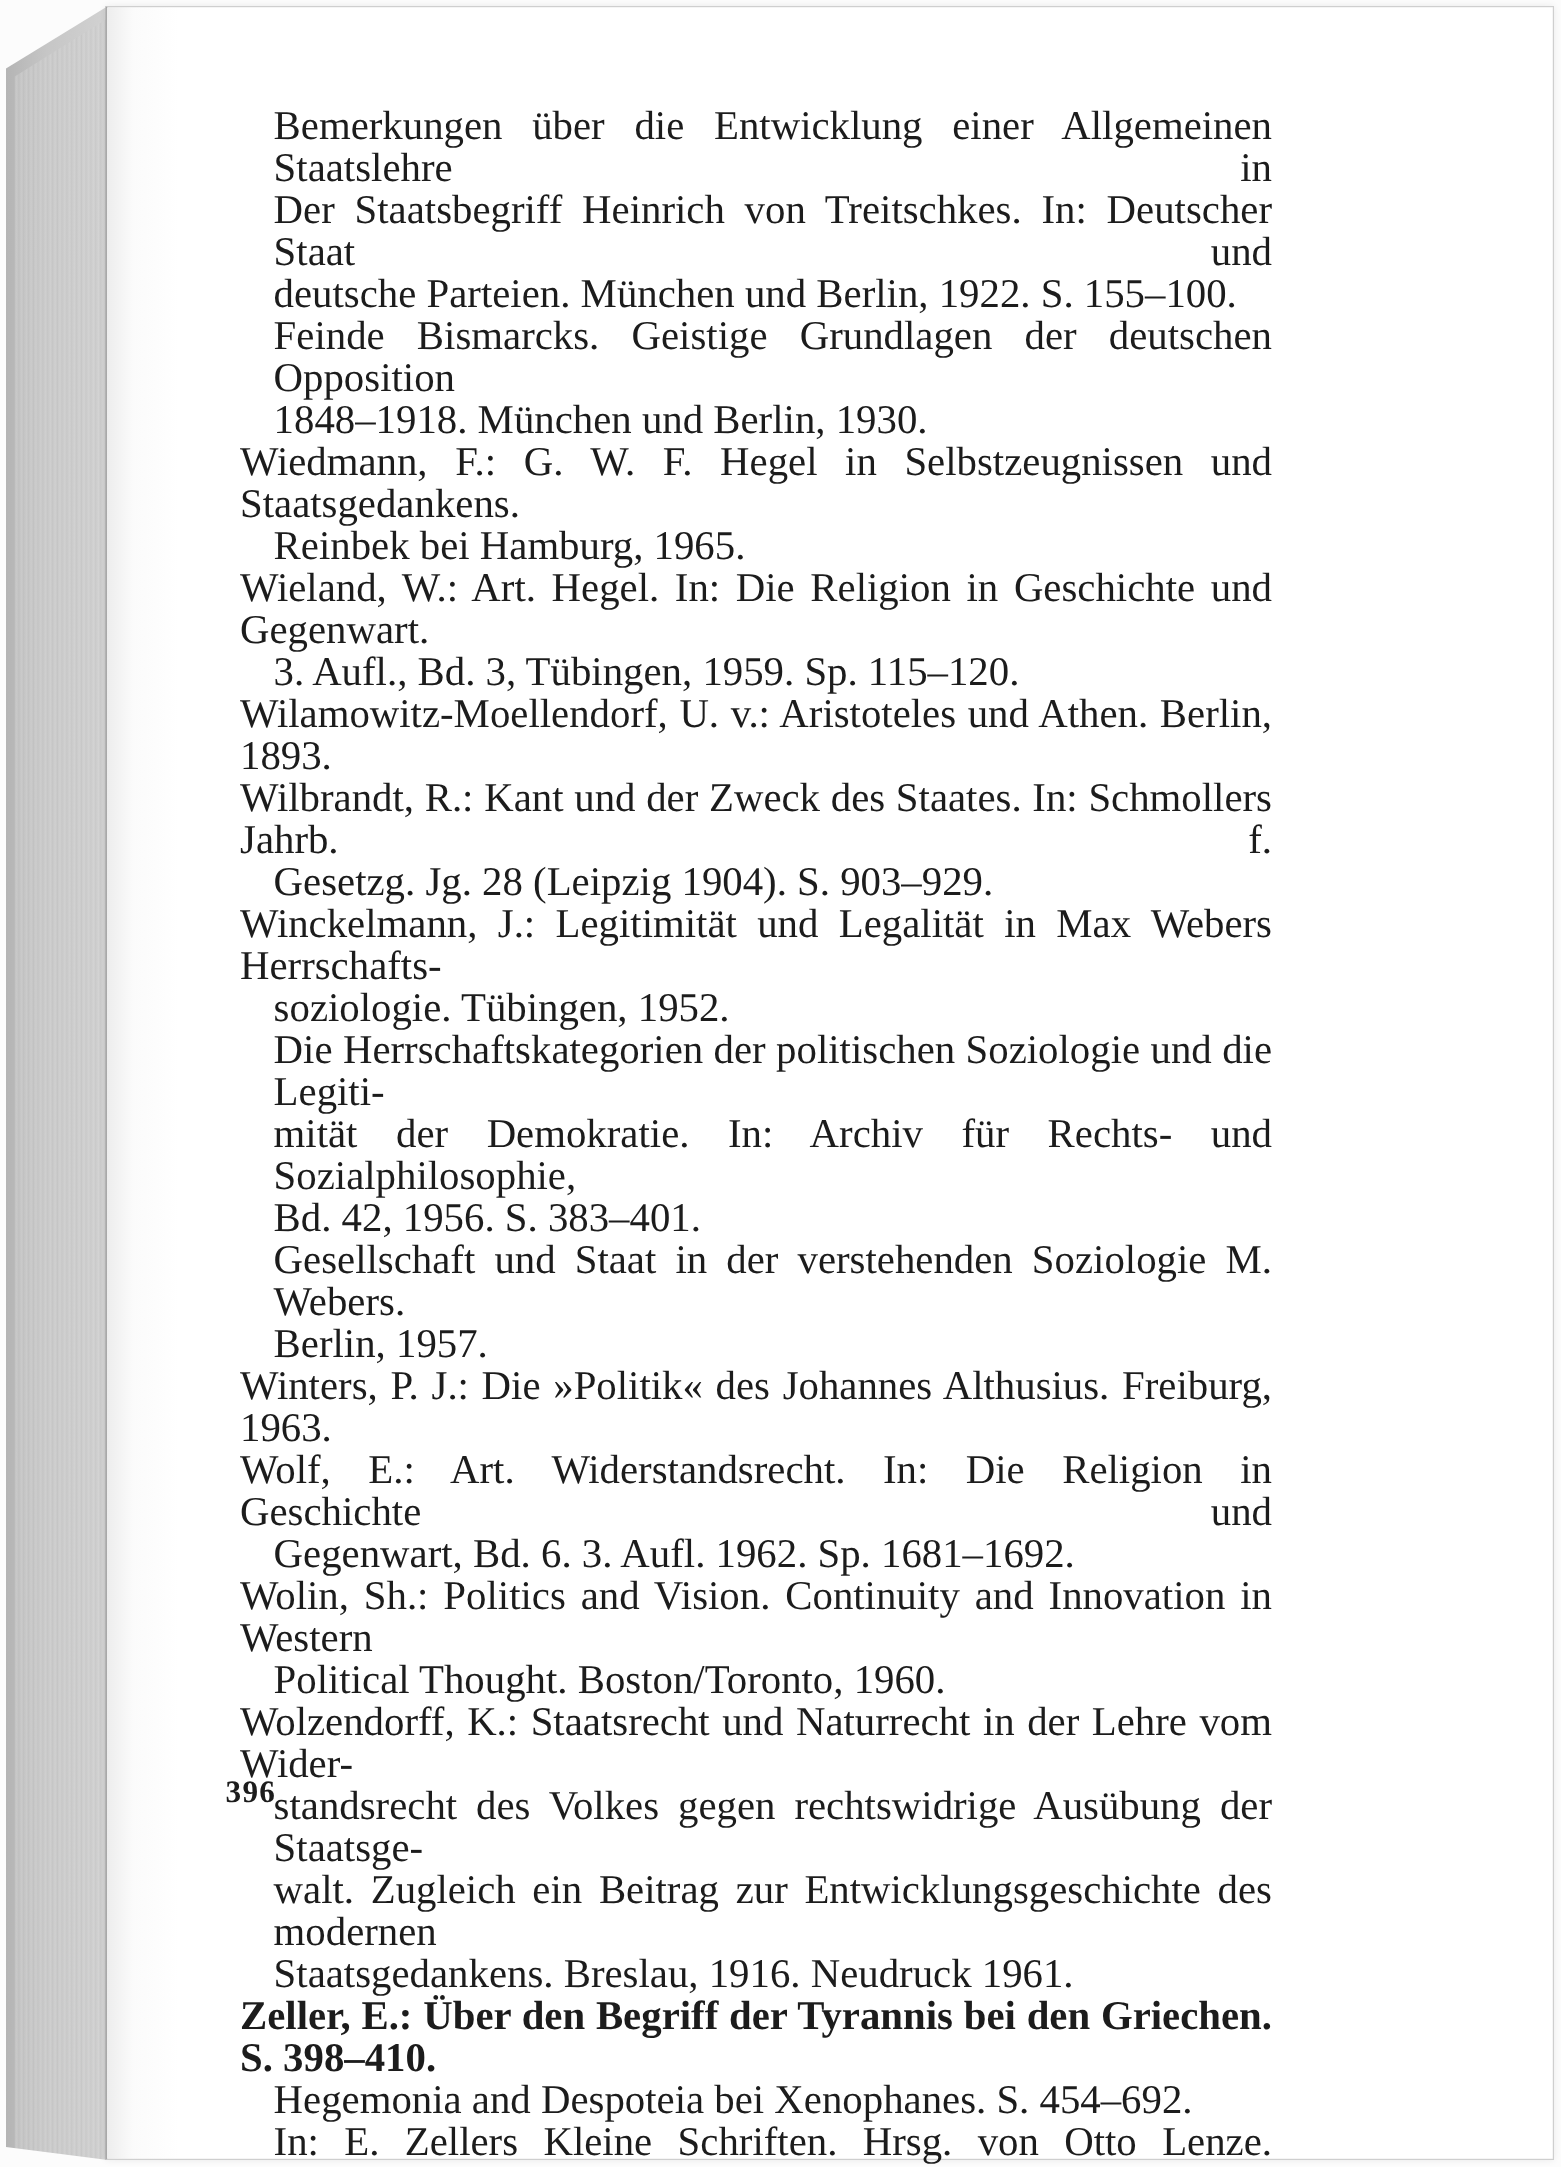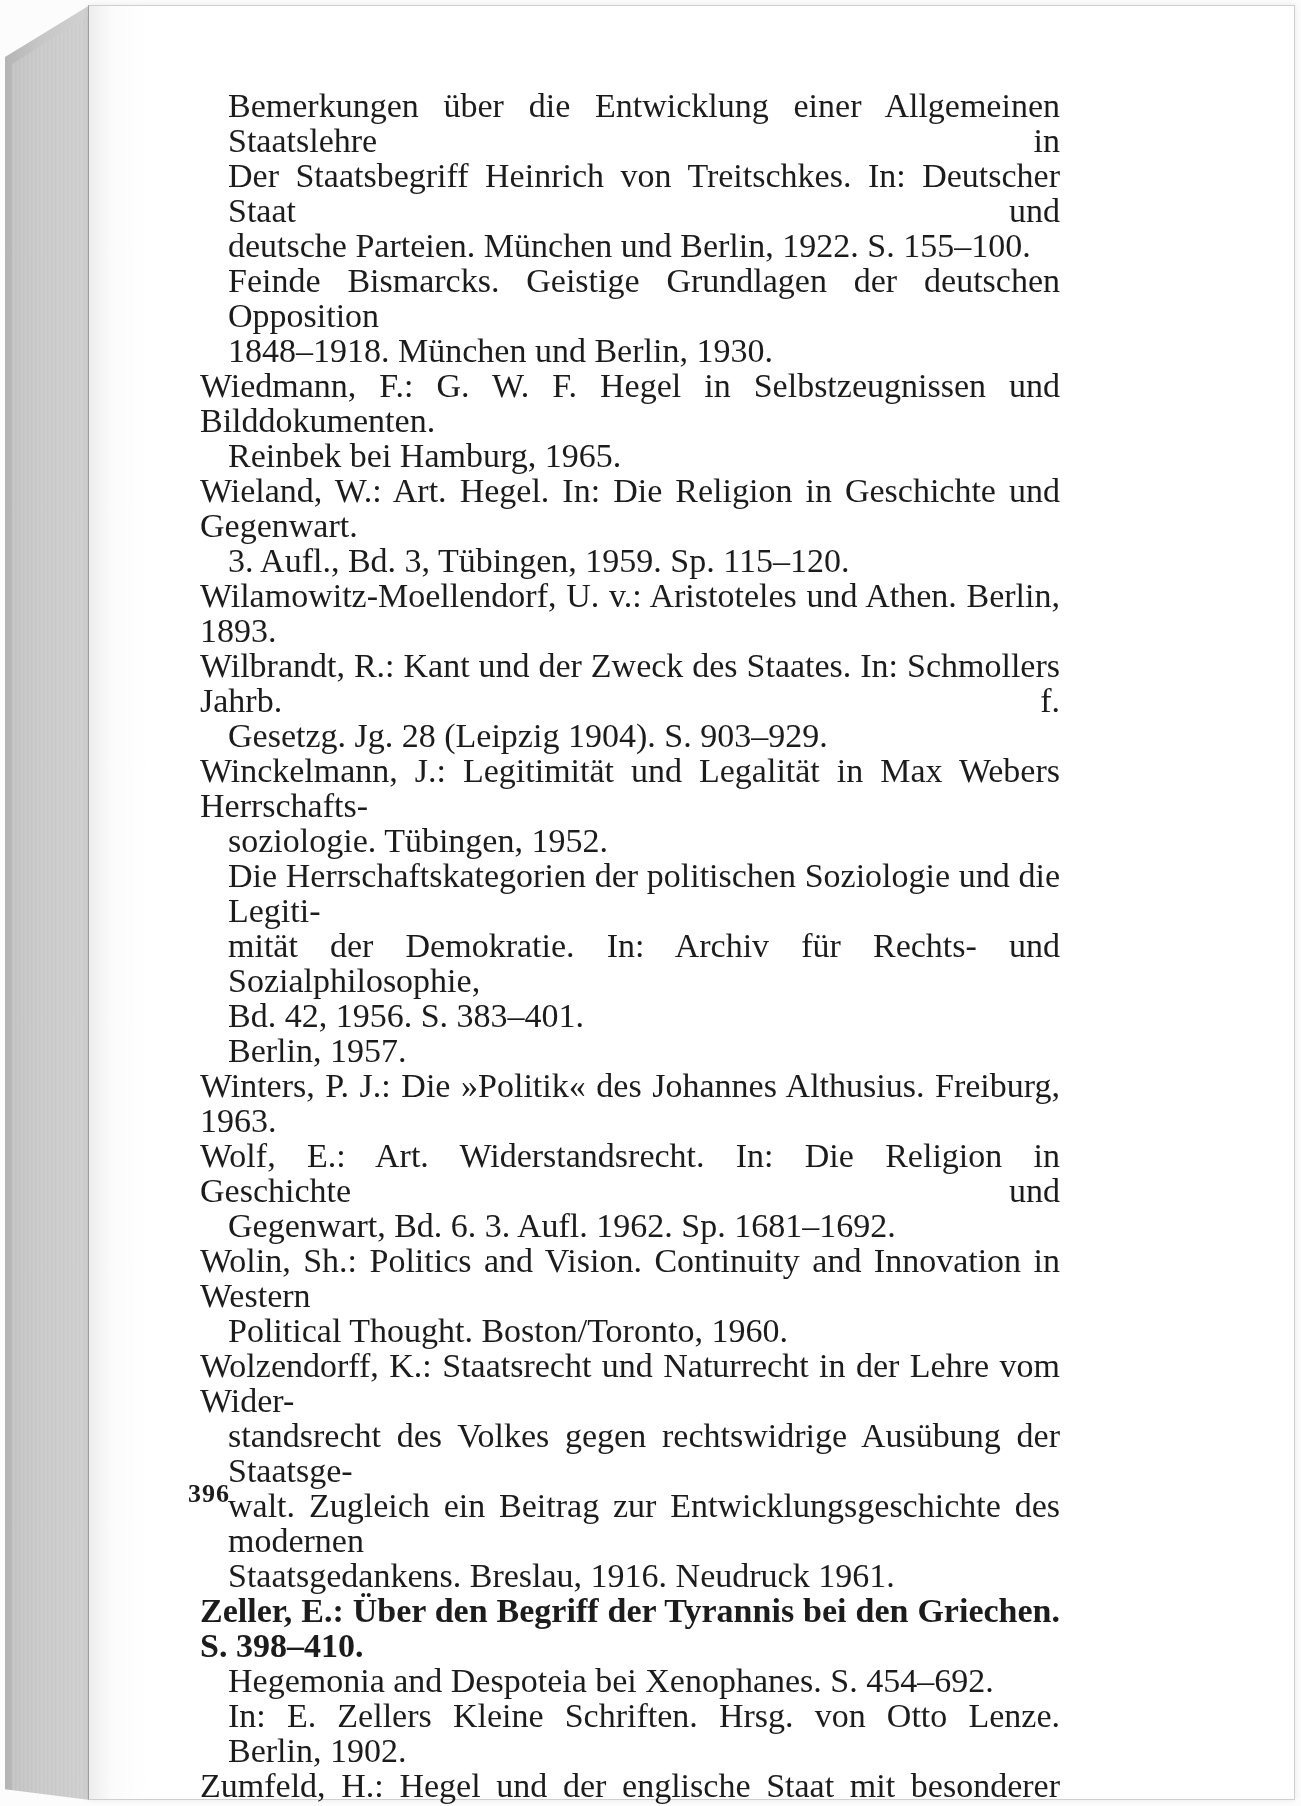--- a/index.html
+++ b/index.html
@@ -90,32 +90,33 @@
   <div class="page-stack">
     <div class="page-stack-inner"></div>
   </div>
   <div class="page">
     <div class="text-block">
         <div class="line ind j">Bemerkungen über die Entwicklung einer Allgemeinen Staatslehre in</div>
         <div class="line ind j">Der Staatsbegriff Heinrich von Treitschkes. In: Deutscher Staat und</div>
         <div class="line ind">deutsche Parteien. München und Berlin, 1922. S. 155–100.</div>
         <div class="line ind j">Feinde Bismarcks. Geistige Grundlagen der deutschen Opposition</div>
         <div class="line ind">1848–1918. München und Berlin, 1930.</div>
-        <div class="line j">Wiedmann, F.: G. W. F. Hegel in Selbstzeugnissen und Bilddokumenten.</div>
+        <div class="line j">Wiedmann, F.: G. W. F. Hegel in Selbstzeugnissen und Staatsgedankens.</div>
         <div class="line ind">Reinbek bei Hamburg, 1965.</div>
         <div class="line j">Wieland, W.: Art. Hegel. In: Die Religion in Geschichte und Gegenwart.</div>
         <div class="line ind">3. Aufl., Bd. 3, Tübingen, 1959. Sp. 115–120.</div>
         <div class="line">Wilamowitz-Moellendorf, U. v.: Aristoteles und Athen. Berlin, 1893.</div>
         <div class="line j">Wilbrandt, R.: Kant und der Zweck des Staates. In: Schmollers Jahrb. f.</div>
         <div class="line ind">Gesetzg. Jg. 28 (Leipzig 1904). S. 903–929.</div>
         <div class="line j">Winckelmann, J.: Legitimität und Legalität in Max Webers Herrschafts-</div>
         <div class="line ind">soziologie. Tübingen, 1952.</div>
         <div class="line ind j">Die Herrschaftskategorien der politischen Soziologie und die Legiti-</div>
         <div class="line ind j">mität der Demokratie. In: Archiv für Rechts- und Sozialphilosophie,</div>
         <div class="line ind">Bd. 42, 1956. S. 383–401.</div>
+        <div class="line ind j">Gesellschaft und Staat in der verstehenden Soziologie M. Webers.</div>
         <div class="line ind">Berlin, 1957.</div>
         <div class="line">Winters, P. J.: Die »Politik« des Johannes Althusius. Freiburg, 1963.</div>
         <div class="line j">Wolf, E.: Art. Widerstandsrecht. In: Die Religion in Geschichte und</div>
         <div class="line ind">Gegenwart, Bd. 6. 3. Aufl. 1962. Sp. 1681–1692.</div>
         <div class="line j">Wolin, Sh.: Politics and Vision. Continuity and Innovation in Western</div>
         <div class="line ind">Political Thought. Boston/Toronto, 1960.</div>
         <div class="line j">Wolzendorff, K.: Staatsrecht und Naturrecht in der Lehre vom Wider-</div>
         <div class="line ind j">standsrecht des Volkes gegen rechtswidrige Ausübung der Staatsge-</div>
         <div class="line ind j">walt. Zugleich ein Beitrag zur Entwicklungsgeschichte des modernen</div>
         <div class="line ind">Staatsgedankens. Breslau, 1916. Neudruck 1961.</div>

